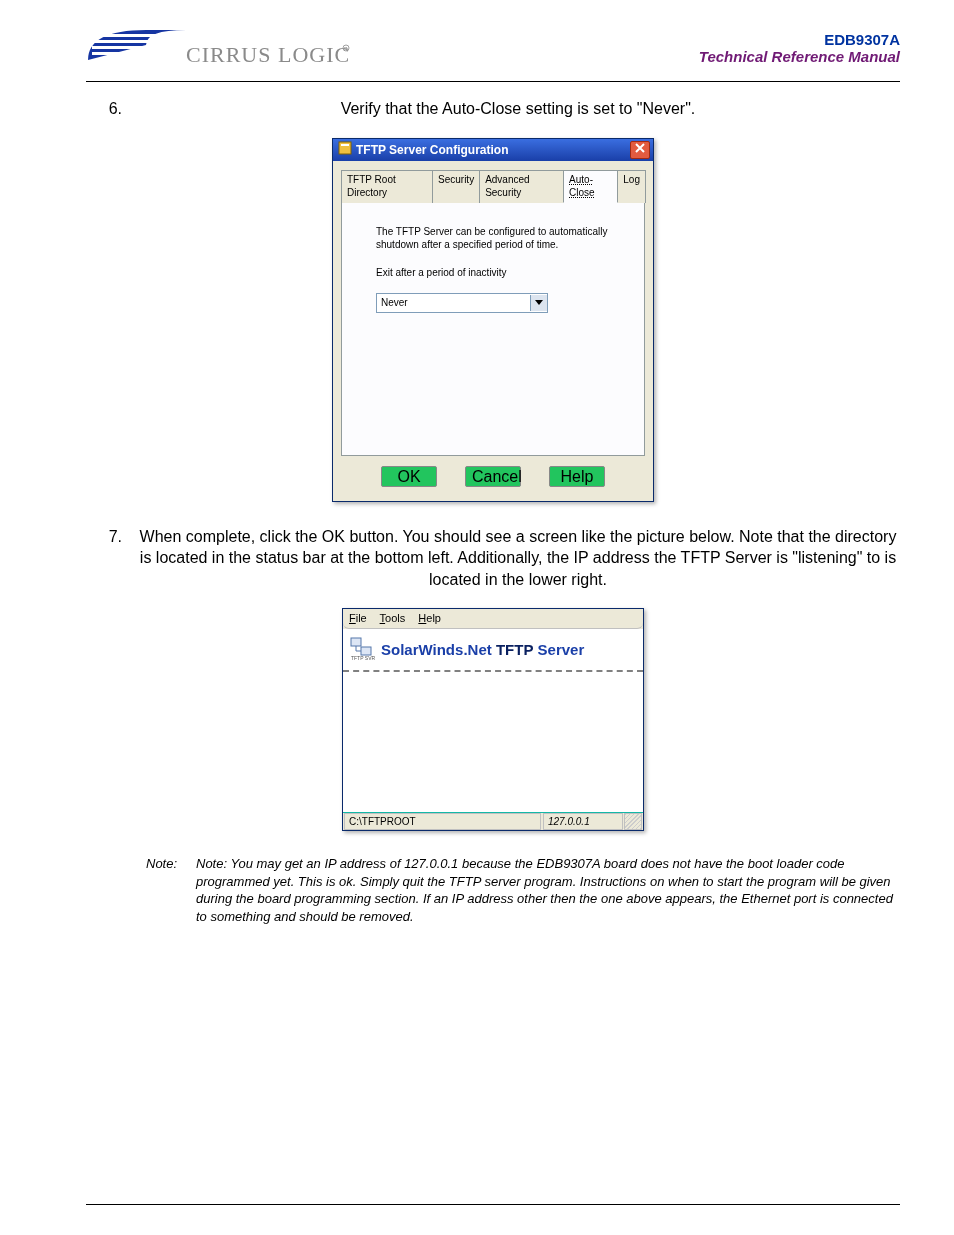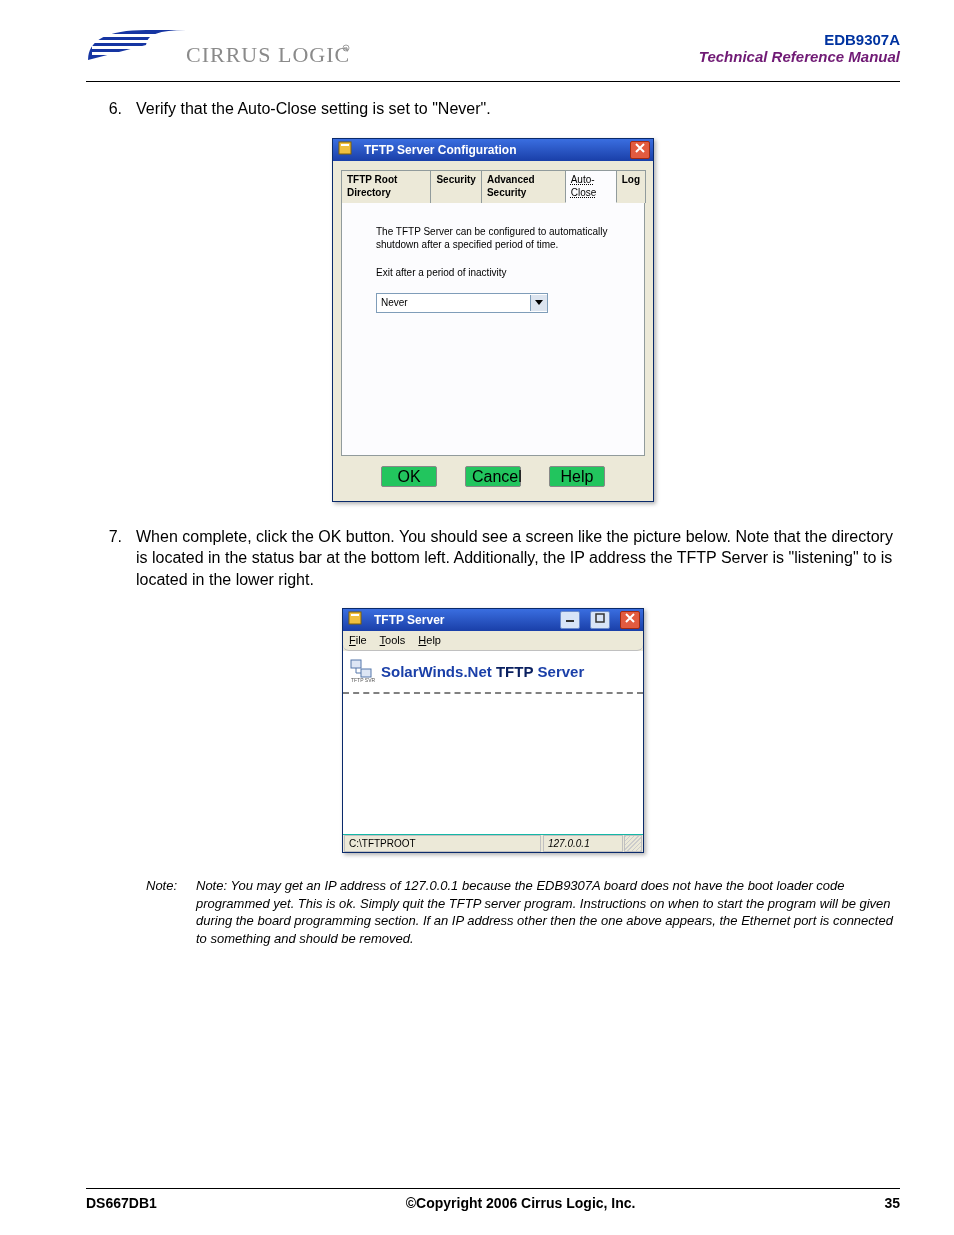--- a/index.html
+++ b/index.html
@@ -57,20 +57,21 @@
     margin-bottom: 18px;
   }
   .num-item .num {
     width: 36px;
     flex: 0 0 36px;
     text-align: right;
     padding-right: 14px;
   }
   .num-item .txt {
     flex: 1;
+    text-align: center;
   }
   .fig-wrap {
     text-align: center;
     margin: 10px 0 24px 0;
   }
 
   
   .win {
     display: inline-block;
     border: 1px solid #0a2a6b;
@@ -82,21 +83,20 @@
   }
   .win1 { width: 320px; }
   .titlebar {
     display: flex;
     align-items: center;
     height: 22px;
     background: linear-gradient(to bottom, #3a6ee0, #1a3fa8);
     color: #fff;
     font-weight: bold;
     padding: 0 3px 0 5px;
-    gap: 8px;
   }
   .titlebar .ticon { margin-right: 4px; }
   .titlebar .ttext { flex: 1; font-size: 12px; }
   .tb-btn {
     width: 18px; height: 16px;
     background: #e35b3f;
     border: 1px solid #a02a12;
     color: #fff;
     font-size: 11px;
     line-height: 14px;
@@ -120,21 +120,20 @@
     font-size: 10px;
   }
   .tab {
     border: 1px solid #919b9c;
     border-bottom: none;
     padding: 2px 5px;
     background: #ece9d8;
     margin-right: -1px;
     position: relative;
     top: 1px;
-    font-weight: bold;
   }
   .tab.active {
     background: #fcfcfe;
     font-weight: normal;
     border-bottom: 1px solid #fcfcfe;
     z-index: 2;
     text-decoration: underline dotted;
   }
   .tabpanel {
     border: 1px solid #919b9c;
@@ -350,44 +349,20 @@
       </div>
     </div>
 
     <div class="num-item">
       <div class="num">7.</div>
       <div class="txt">When complete, click the OK button. You should see a screen like the picture below. Note that the directory is located in the status bar at the bottom left. Additionally, the IP address the TFTP Server is "listening" to is located in the lower right.</div>
     </div>
 
     <div class="fig-wrap">
       <div class="win win2">
-        <div class="titlebar">
-          <span class="ticon">
-            <svg width="14" height="14">
-                <rect x="1" y="1" width="12" height="12" fill="#f0c040" stroke="#806000"></rect>
-                <rect x="3" y="3" width="8" height="2" fill="#fff"></rect>
-              </svg>
-          </span>
-          <span class="ttext">TFTP Server</span>
-          <span class="tb-btn gray">
-            <svg width="10" height="10">
-                <rect x="1" y="7" width="8" height="2" fill="#333"></rect>
-              </svg>
-          </span>
-          <span class="tb-btn gray">
-            <svg width="10" height="10">
-                <rect x="1" y="1" width="8" height="8" fill="none" stroke="#333" stroke-width="1.5"></rect>
-              </svg>
-          </span>
-          <span class="tb-btn" style="margin-left:2px">
-            <svg width="10" height="10" viewBox="0 0 10 10">
-                <path d="M1 1 L9 9 M9 1 L1 9" stroke="#fff" stroke-width="2"></path>
-              </svg>
-          </span>
-        </div>
         <div class="menubar">
           <span><u>F</u>ile</span>
           <span><u>T</u>ools</span>
           <span><u>H</u>elp</span>
         </div>
         <div class="sw-banner">
           <span>
             <svg width="26" height="26">
               <rect x="2" y="3" width="10" height="8" fill="#dde6f5" stroke="#5577aa"></rect>
               <rect x="12" y="12" width="10" height="8" fill="#dde6f5" stroke="#5577aa"></rect>
@@ -410,20 +385,15 @@
 
     <div class="note-row">
       <div class="nlabel">Note:</div>
       <div class="ntext">Note: You may get an IP address of 127.0.0.1 because the EDB9307A board does not have the boot loader code programmed yet. This is ok. Simply quit the TFTP server program. Instructions on when to start the program will be given during the board programming section. If an IP address other then the one above appears, the Ethernet port is connected to something and should be removed.</div>
     </div>
 
   </div>
 
   <div class="footer">
     <hr class="hr-bot">
-    <div class="footer-row">
-      <span>DS667DB1</span>
-      <span class="center">©Copyright 2006 Cirrus Logic, Inc.</span>
-      <span>35</span>
-    </div>
   </div>
 
 </div>
 
 </body></html>

